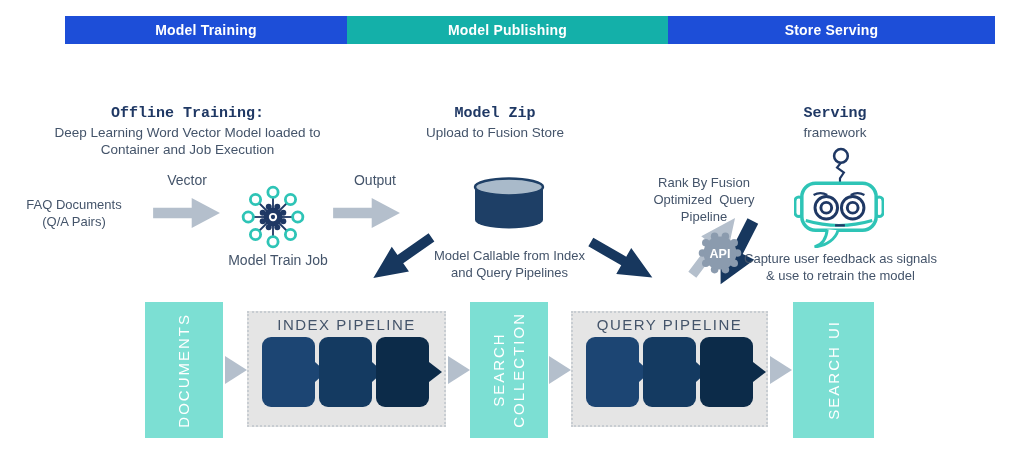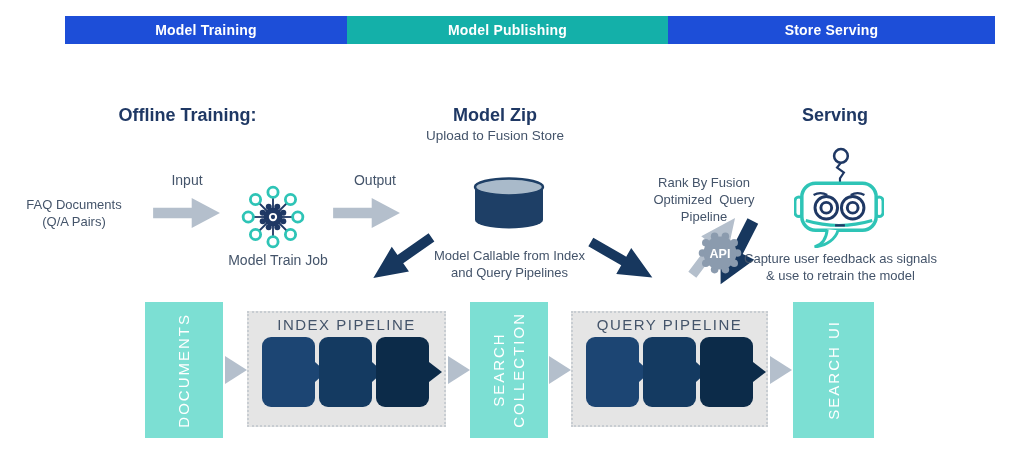--- a/index.html
+++ b/index.html
@@ -10,21 +10,21 @@
   
   .hdr-seg{
     position:absolute;top:16px;height:28px;
     display:flex;align-items:center;justify-content:center;
     color:#ffffff;font-weight:bold;font-size:14px;letter-spacing:.2px;
   }
   .hdr-light{background:#1d4ed8;}
   .hdr-dark{background:#14B0A9;}
   
   .hblock{position:absolute;text-align:center;}
-  .title{font-weight:bold;font-size:18px;color:#1F3864;line-height:1.3;}
+  .title{font-weight:bold;font-size:15px;color:#1F3864;line-height:1.3;font-family:Liberation Mono, monospace;}
   .note{font-size:13.5px;color:#44546A;line-height:1.32;white-space:pre;}
   .small{font-size:13px;}
   .lbl{font-size:14px;color:#44546A;}
   
   .tealbox{
     position:absolute;background:#7CDFD3;color:#ffffff;
     display:flex;align-items:center;justify-content:center;
   }
   .vtext{
     writing-mode:vertical-rl;transform:rotate(180deg);
@@ -53,37 +53,40 @@
 </div>
 <div class="hdr-seg hdr-dark" style="left:347px;width:321px;">
   <span>Model Publishing</span>
 </div>
 <div class="hdr-seg hdr-light" style="left:668px;width:327px;">
   <span>Store Serving</span>
 </div>
 
 <div class="hblock" style="left:35px;top:104px;width:305px;">
   <div class="title">Offline Training:</div>
+  <div class="note">Deep Learning Word Vector Model loaded to
+Container and Job Execution</div>
 </div>
 
 <div class="hblock" style="left:395px;top:104px;width:200px;">
   <div class="title">Model Zip</div>
   <div class="note">Upload to Fusion Store</div>
 </div>
 
 <div class="hblock" style="left:775px;top:104px;width:120px;">
   <div class="title">Serving</div>
+  <div class="note">framework</div>
 </div>
 
 <div class="hblock" style="left:15px;top:196px;width:118px;">
   <div class="note small">FAQ Documents
 (Q/A Pairs)</div>
 </div>
 
-<div class="hblock lbl" style="left:152px;top:172px;width:70px;">Input</div>
+<div class="hblock lbl" style="left:152px;top:172px;width:70px;">Vector</div>
 <div class="rot" style="left:153px;top:197px;width:68px;height:32px;">
   <svg viewBox="0 0 72 34">
       <polygon points="0,11.5 41,11.5 41,1 71,17 41,33 41,22.5 0,22.5" fill="#B4BFCC"></polygon>
     </svg>
 </div>
 
 <div class="rot" style="left:240px;top:184px;width:66px;height:66px;">
   <svg viewBox="0 0 80 80">
     <g stroke="#1F3864" stroke-width="2.2">
       <line x1="40" y1="40" x2="70" y2="40"></line>

